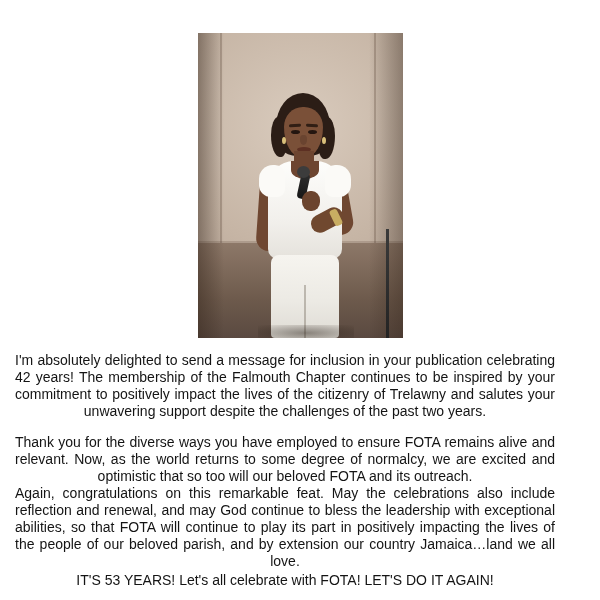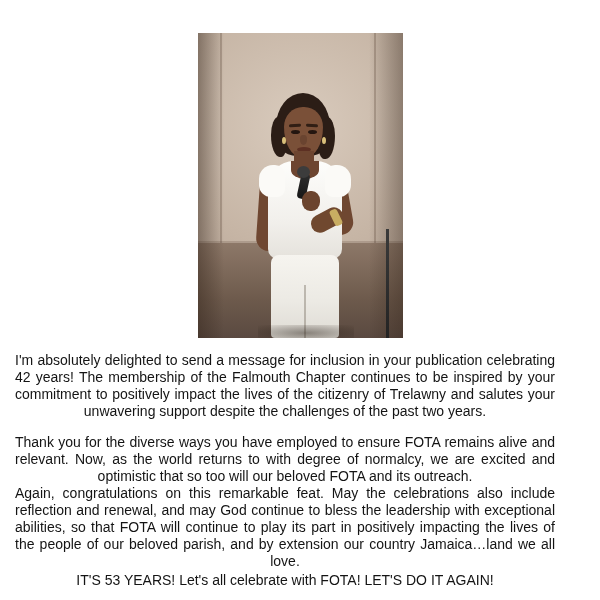--- a/index.html
+++ b/index.html
@@ -213,18 +213,18 @@
         <div class="pants"></div>
         <div class="pant-split"></div>
         <div class="shadow"></div>
       </div>
     </div>
   </div>
 
   <div class="body-text">
     <p class="para justify">I'm absolutely delighted to send a message for inclusion in your publication celebrating 42 years! The membership of the Falmouth Chapter continues to be inspired by your commitment to positively impact the lives of the citizenry of Trelawny and salutes your unwavering support despite the challenges of the past two years.</p>
     <div class="gap"></div>
-    <p class="para justify">Thank you for the diverse ways you have employed to ensure FOTA remains alive and relevant. Now, as the world returns to with degree of normalcy, we are excited and optimistic that so too will our beloved FOTA and its outreach.</p>
+    <p class="para justify">Thank you for the diverse ways you have employed to ensure FOTA remains alive and relevant. Now, as the world returns to some degree of normalcy, we are excited and optimistic that so too will our beloved FOTA and its outreach.</p>
     <p class="para justify">Again, congratulations on this remarkable feat. May the celebrations also include reflection and renewal, and may God continue to bless the leadership with exceptional abilities, so that FOTA will continue to play its part in positively impacting the lives of the people of our beloved parish, and by extension our country Jamaica…land we all love.</p>
     <p class="para center final">IT'S 53 YEARS!  Let's all celebrate with FOTA! LET'S DO IT AGAIN!</p>
   </div>
 
 </div>
 
 </body></html>

